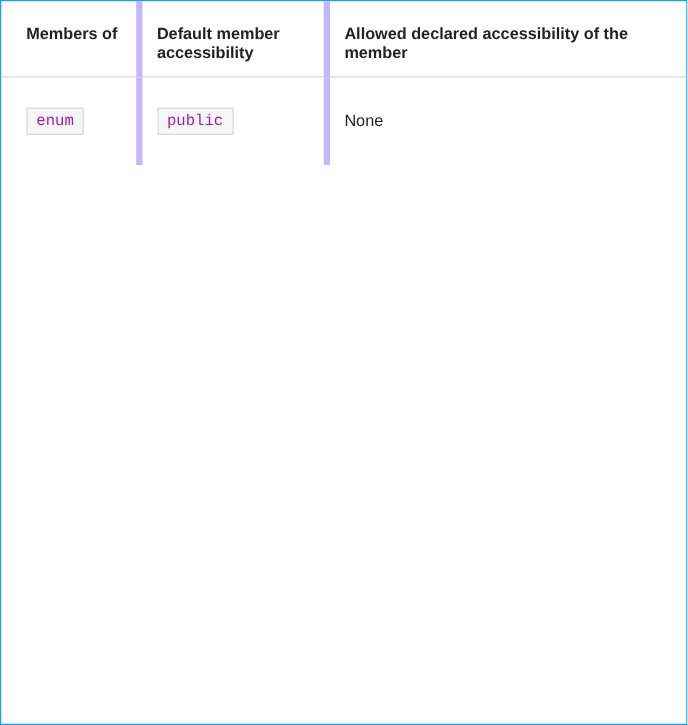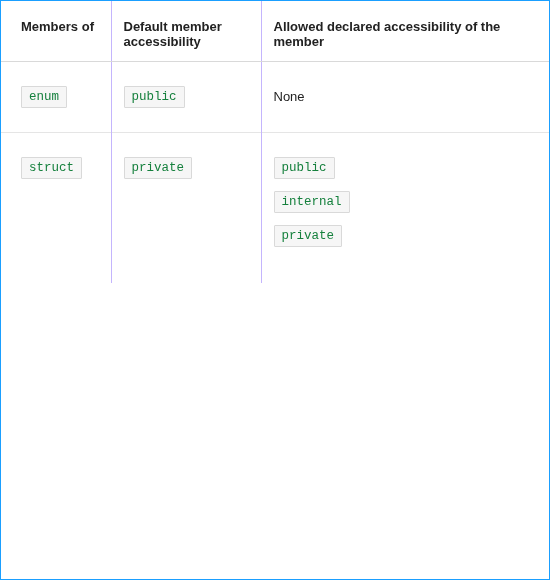--- a/index.html
+++ b/index.html
@@ -28,36 +28,36 @@
     padding: 24px 12px;
     font-weight: 400;
   }
   th {
     font-weight: 600;
     border-bottom: 1px solid #d9d9d9;
     padding-top: 18px;
     padding-bottom: 12px;
   }
   th + th, td + td {
-    border-left: 1px solid #c4b5fd;
+    border-left: 5px solid #c4b5fd;
   }
   tbody tr + tr td {
     border-top: 1px solid #e5e5e5;
   }
   .col-members { width: 110px; padding-left: 20px; }
   .col-default { width: 150px; }
   .col-allowed { }
   code {
     font-family: Consolas, "Courier New", monospace;
     font-size: 12.5px;
     background: #f6f6f6;
     border: 1px solid #d9d9d9;
     padding: 3px 7px;
     display: inline-block;
-    color: #15803d;
+    color: #a21caf;
     border-radius: 1px;
   }
   .code-stack code {
     display: inline-block;
     margin-bottom: 12px;
   }
   .code-stack code:last-child { margin-bottom: 0; }
   .plain {
     padding-top: 3px;
     display: inline-block;
@@ -79,22 +79,15 @@
         <th>Default member accessibility</th>
         <th>Allowed declared accessibility of the member</th>
       </tr>
     </thead>
     <tbody id="tbody">
         <tr>
           <td class="col-members"><code>enum</code></td>
           <td><code>public</code></td>
           <td><span class="plain">None</span></td>
         </tr>
-        <tr>
-          <td class="col-members"><code>struct</code></td>
-          <td><code>private</code></td>
-          <td>
-            <div class="code-stack"><code>public</code><br><code>internal</code><br><code>private</code><br></div>
-          </td>
-        </tr>
       </tbody>
   </table>
 </div>
 
 </body></html>

